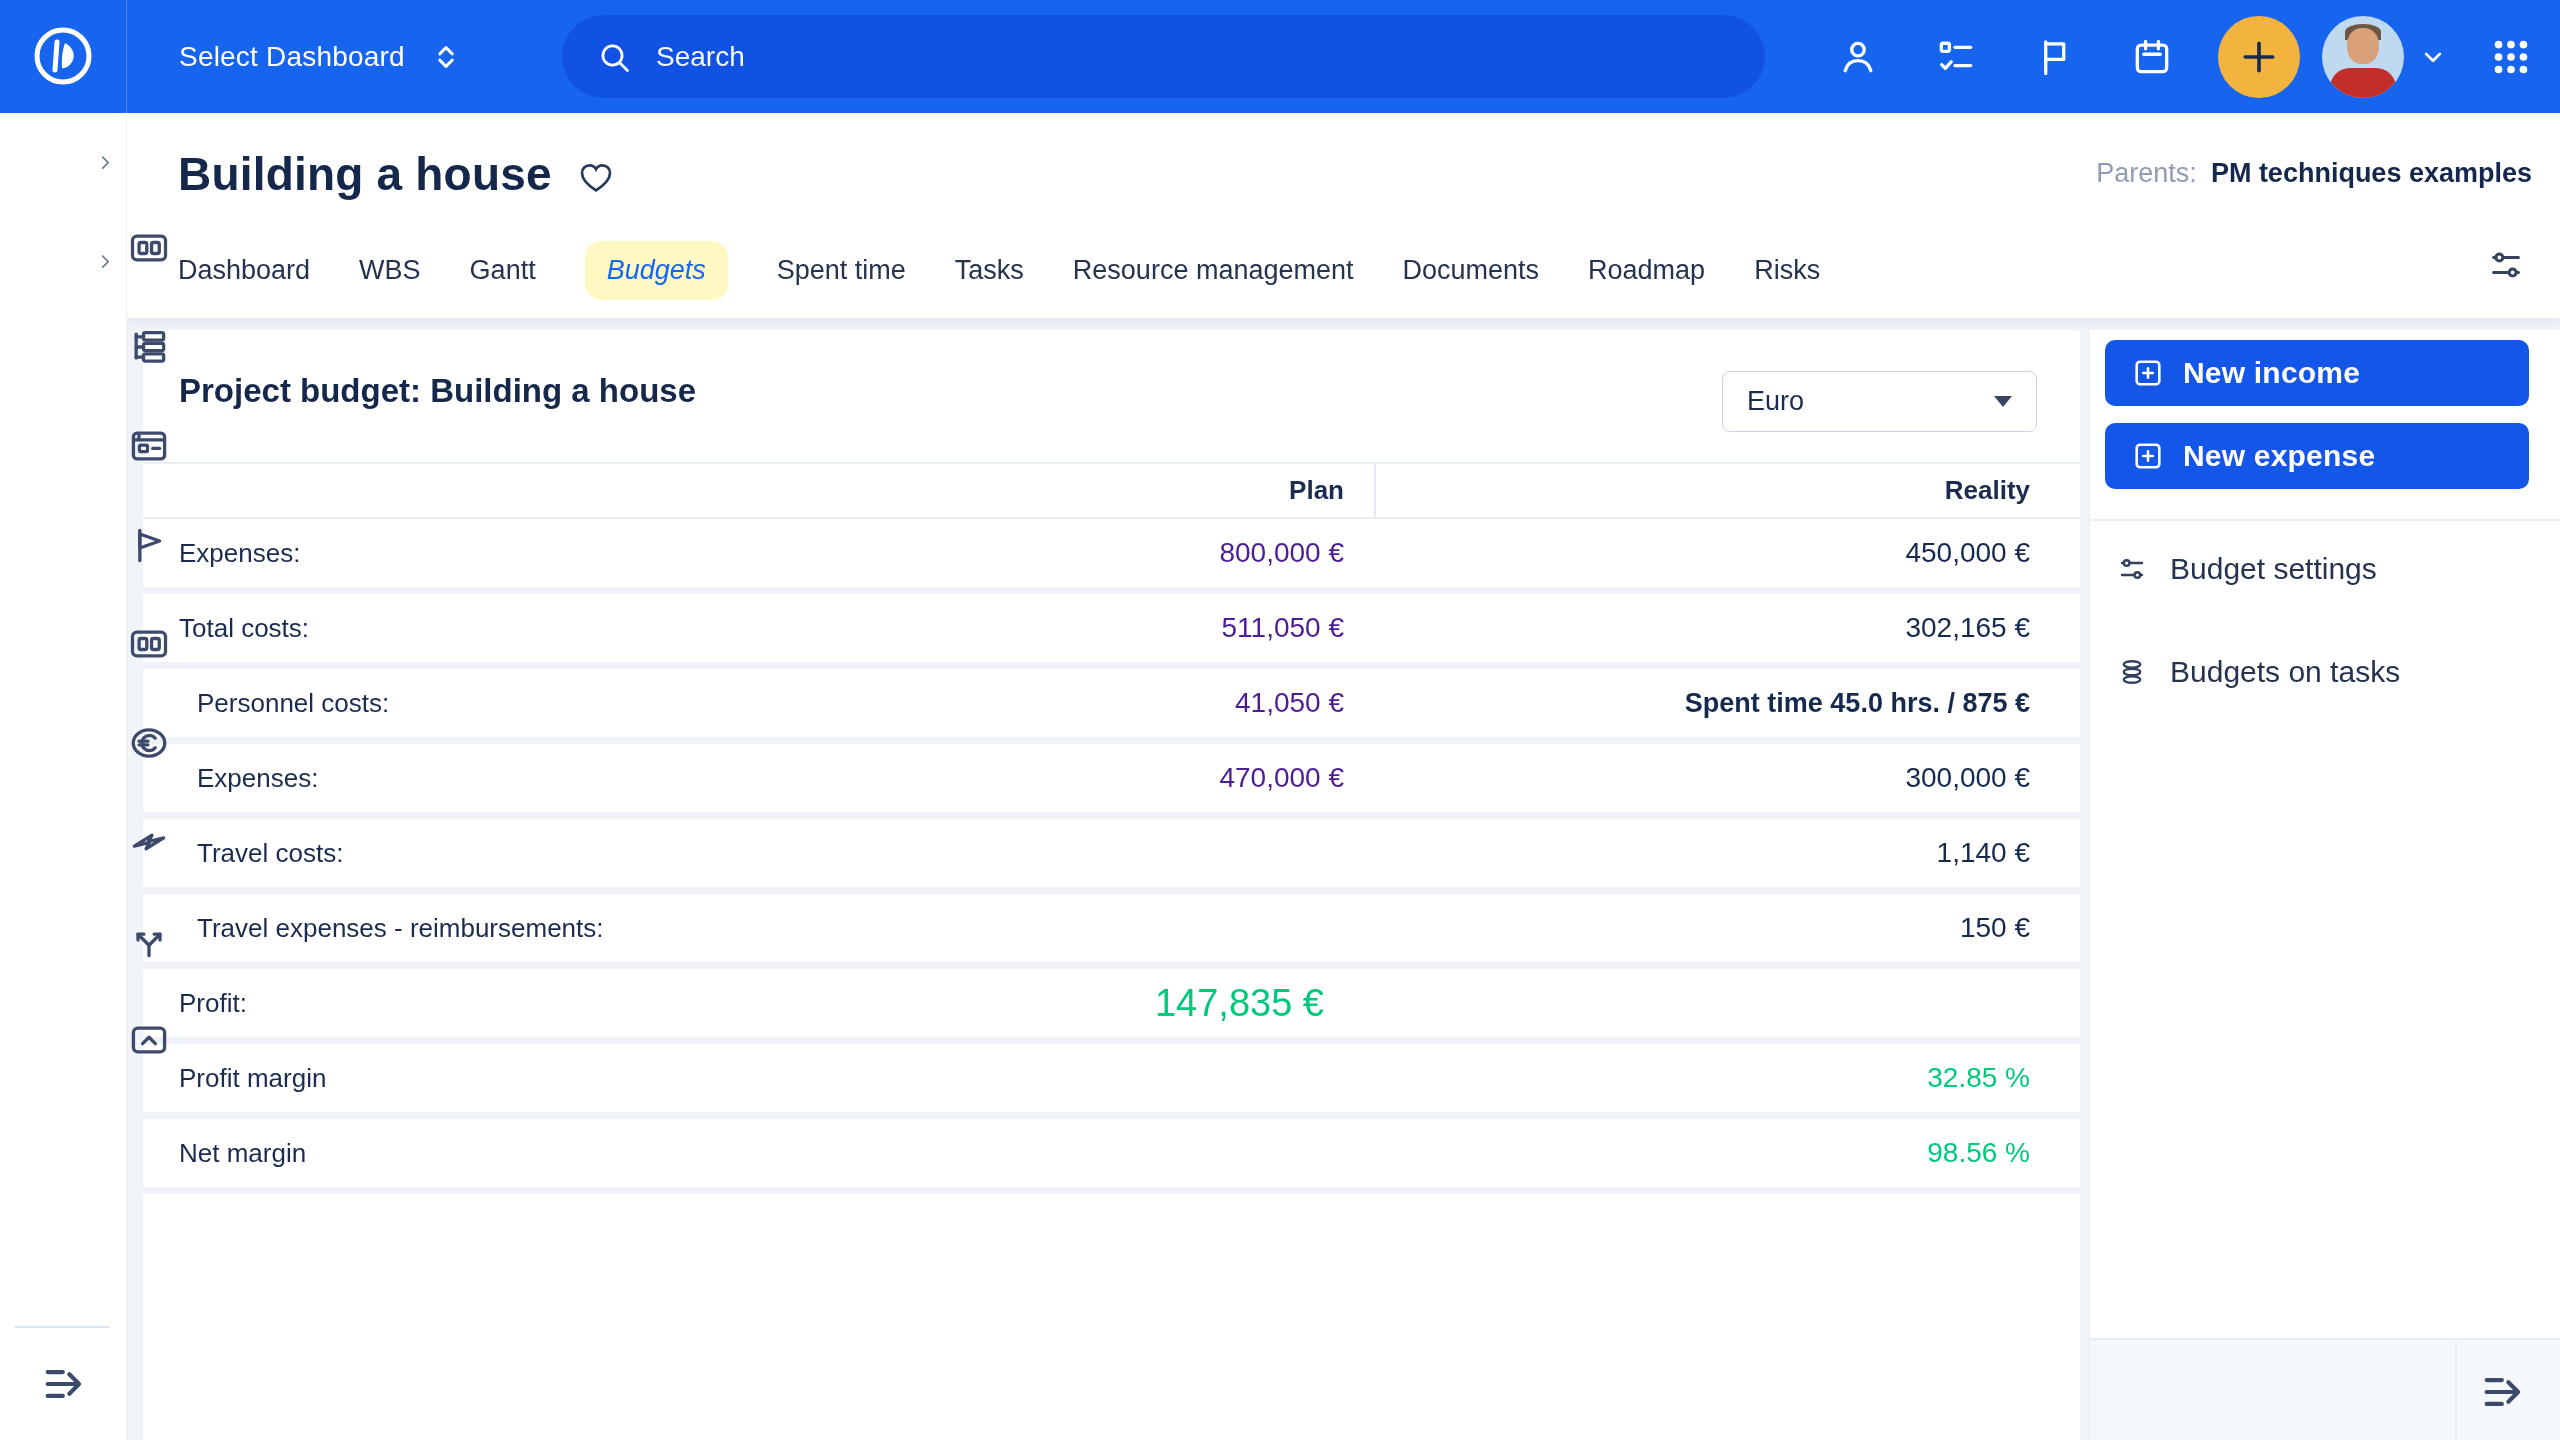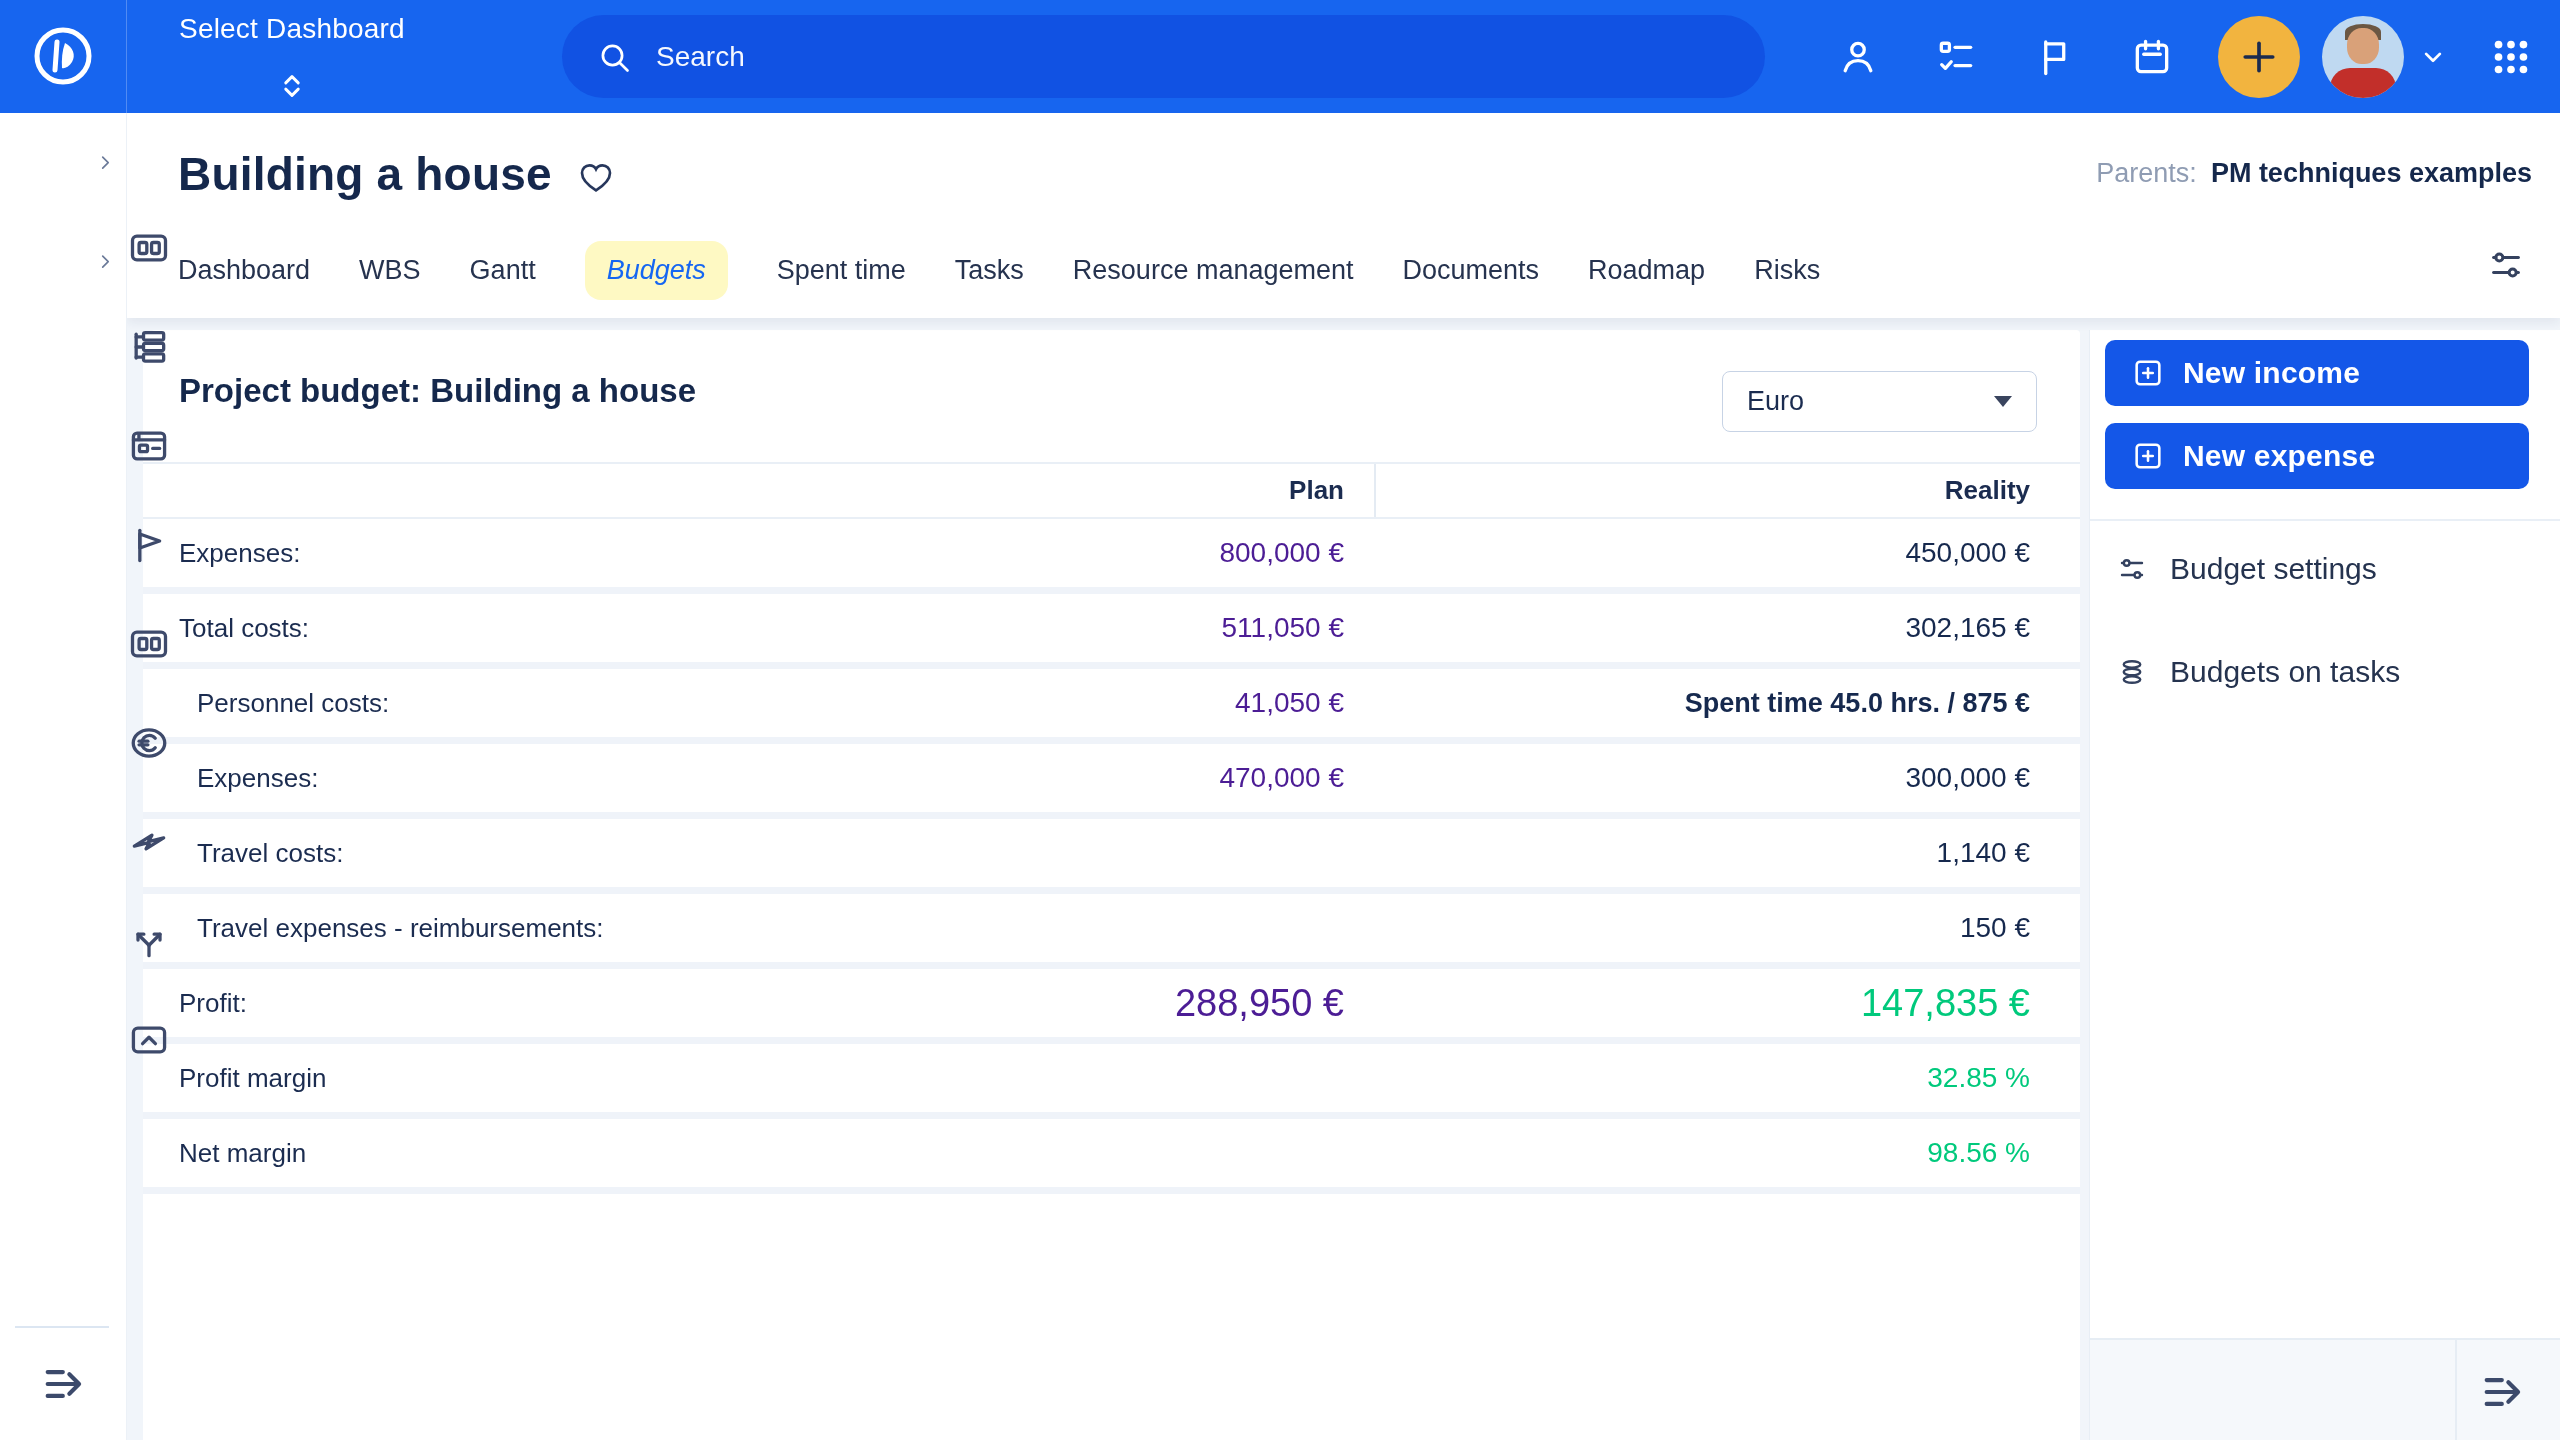--- a/index.html
+++ b/index.html
@@ -4,21 +4,21 @@
 <style>
   * { margin:0; padding:0; box-sizing:border-box; }
   html,body { width:2560px; height:1440px; overflow:hidden; background:#F1F5FA;
               font-family:"Liberation Sans", sans-serif; color:#17294E; }
 
   
   .topbar { position:absolute; left:0; top:0; width:2560px; height:113px; background:#1765EF; z-index:30;
             display:flex; align-items:center; }
   .logo-box { width:127px; height:113px; display:flex; align-items:center; justify-content:center;
               border-right:1.5px solid rgba(255,255,255,.25); }
-  .sel-dash { display:flex; align-items:center; gap:26px; margin-left:52px; cursor:pointer;flex-direction:column; }
+  .sel-dash { display:flex; align-items:center; gap:26px; margin-left:52px; cursor:pointer; }
   .sel-dash .lbl { color:#fff; font-size:28px; font-weight:500; letter-spacing:.2px; }
   .sort-ic { width:30px; height:30px; color:#fff; }
   .searchpill { position:absolute; left:562px; top:15px; width:1203px; height:83px; border-radius:42px;
                 background:#1152E3; display:flex; align-items:center; padding-left:34px; gap:24px; cursor:text; }
   .searchpill .sic { width:36px; height:36px; color:#fff; }
   .searchpill .ph { color:rgba(255,255,255,.96); font-size:28px; }
   .top-right { position:absolute; right:26px; top:0; height:113px; display:flex; align-items:center; }
   .tico { width:44px; height:44px; color:#fff; margin-left:54px; cursor:pointer; }
   .plusbtn { width:82px; height:82px; border-radius:50%; background:#F2B43F; color:#1B2B4F;
              display:flex; align-items:center; justify-content:center; margin-left:44px; cursor:pointer; }
@@ -354,21 +354,20 @@
               <div class="c-plan"></div>
               <div class="c-real">1,140 €</div>
             </div>
             <div class="brow">
               <div class="c-label ind">Travel expenses - reimbursements:</div>
               <div class="c-plan"></div>
               <div class="c-real">150 €</div>
             </div>
             <div class="brow">
               <div class="c-label">Profit:</div>
-              <div class="c-plan big">288,950 €</div>
               <div class="c-real big green">147,835 €</div>
             </div>
             <div class="brow">
               <div class="c-label">Profit margin</div>
               <div class="c-plan"></div>
               <div class="c-real green">32.85 %</div>
             </div>
             <div class="brow">
               <div class="c-label">Net margin</div>
               <div class="c-plan"></div>

